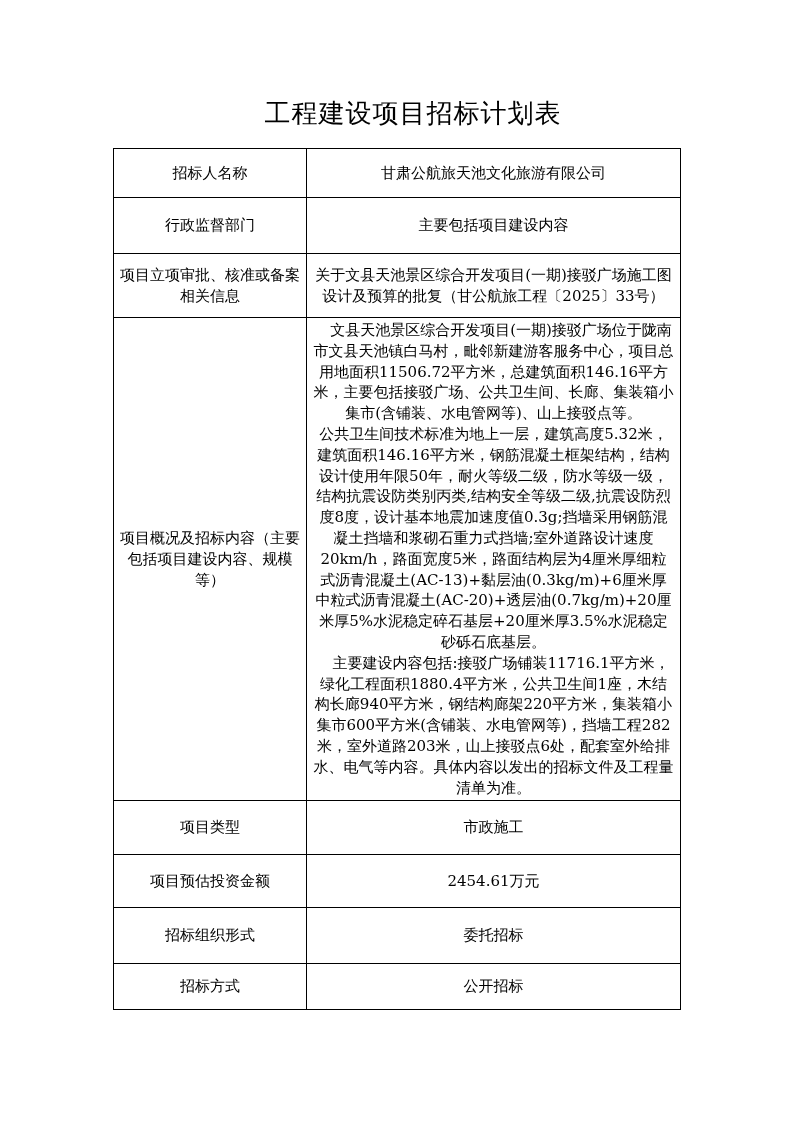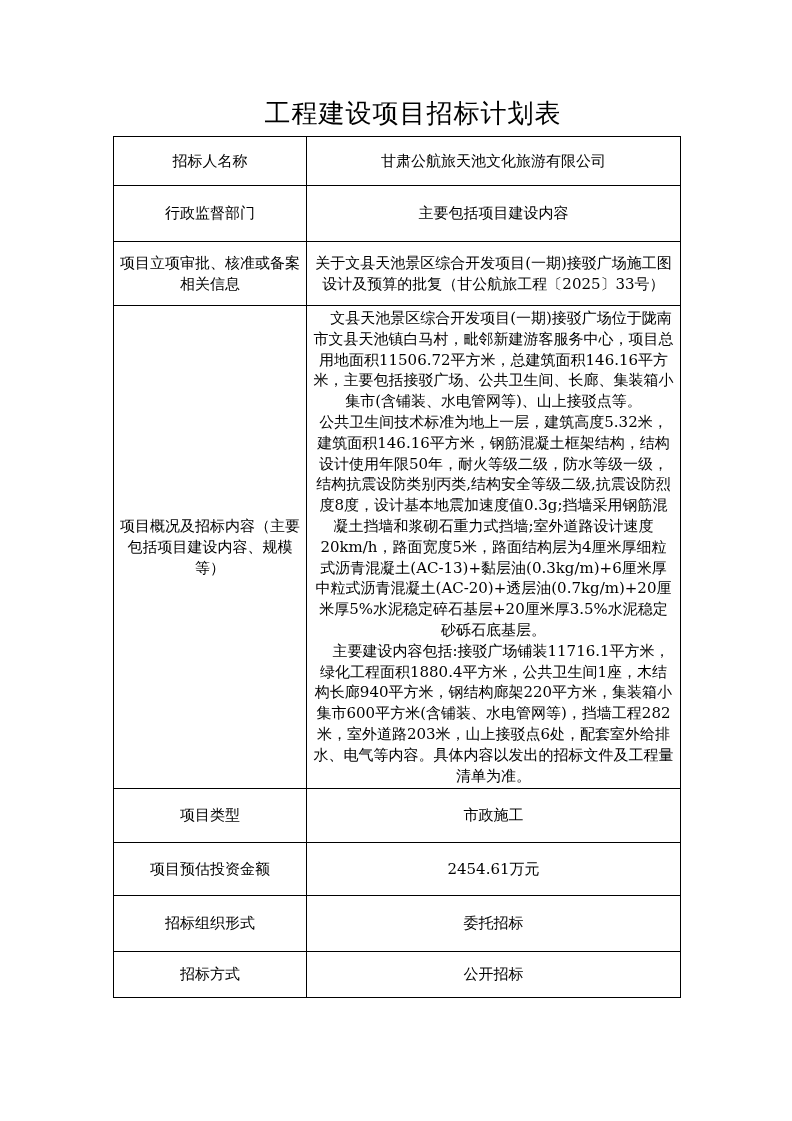--- a/index.html
+++ b/index.html
@@ -26,21 +26,21 @@
     left: 17px;
     width: 100%;
     margin: 0;
     text-align: center;
     font-size: 26px;
     font-weight: 400;
     letter-spacing: 1px;
   }
   table.doc-table {
     position: absolute;
-    top: 136px;
+    top: 148px;
     left: 113px;
     width: 567px;
     border-collapse: collapse;
     table-layout: fixed;
     border-radius: 30px;
   }
   table.doc-table td {
     border: 1.5px solid #000000;
     box-sizing: border-box;
     text-align: center;

